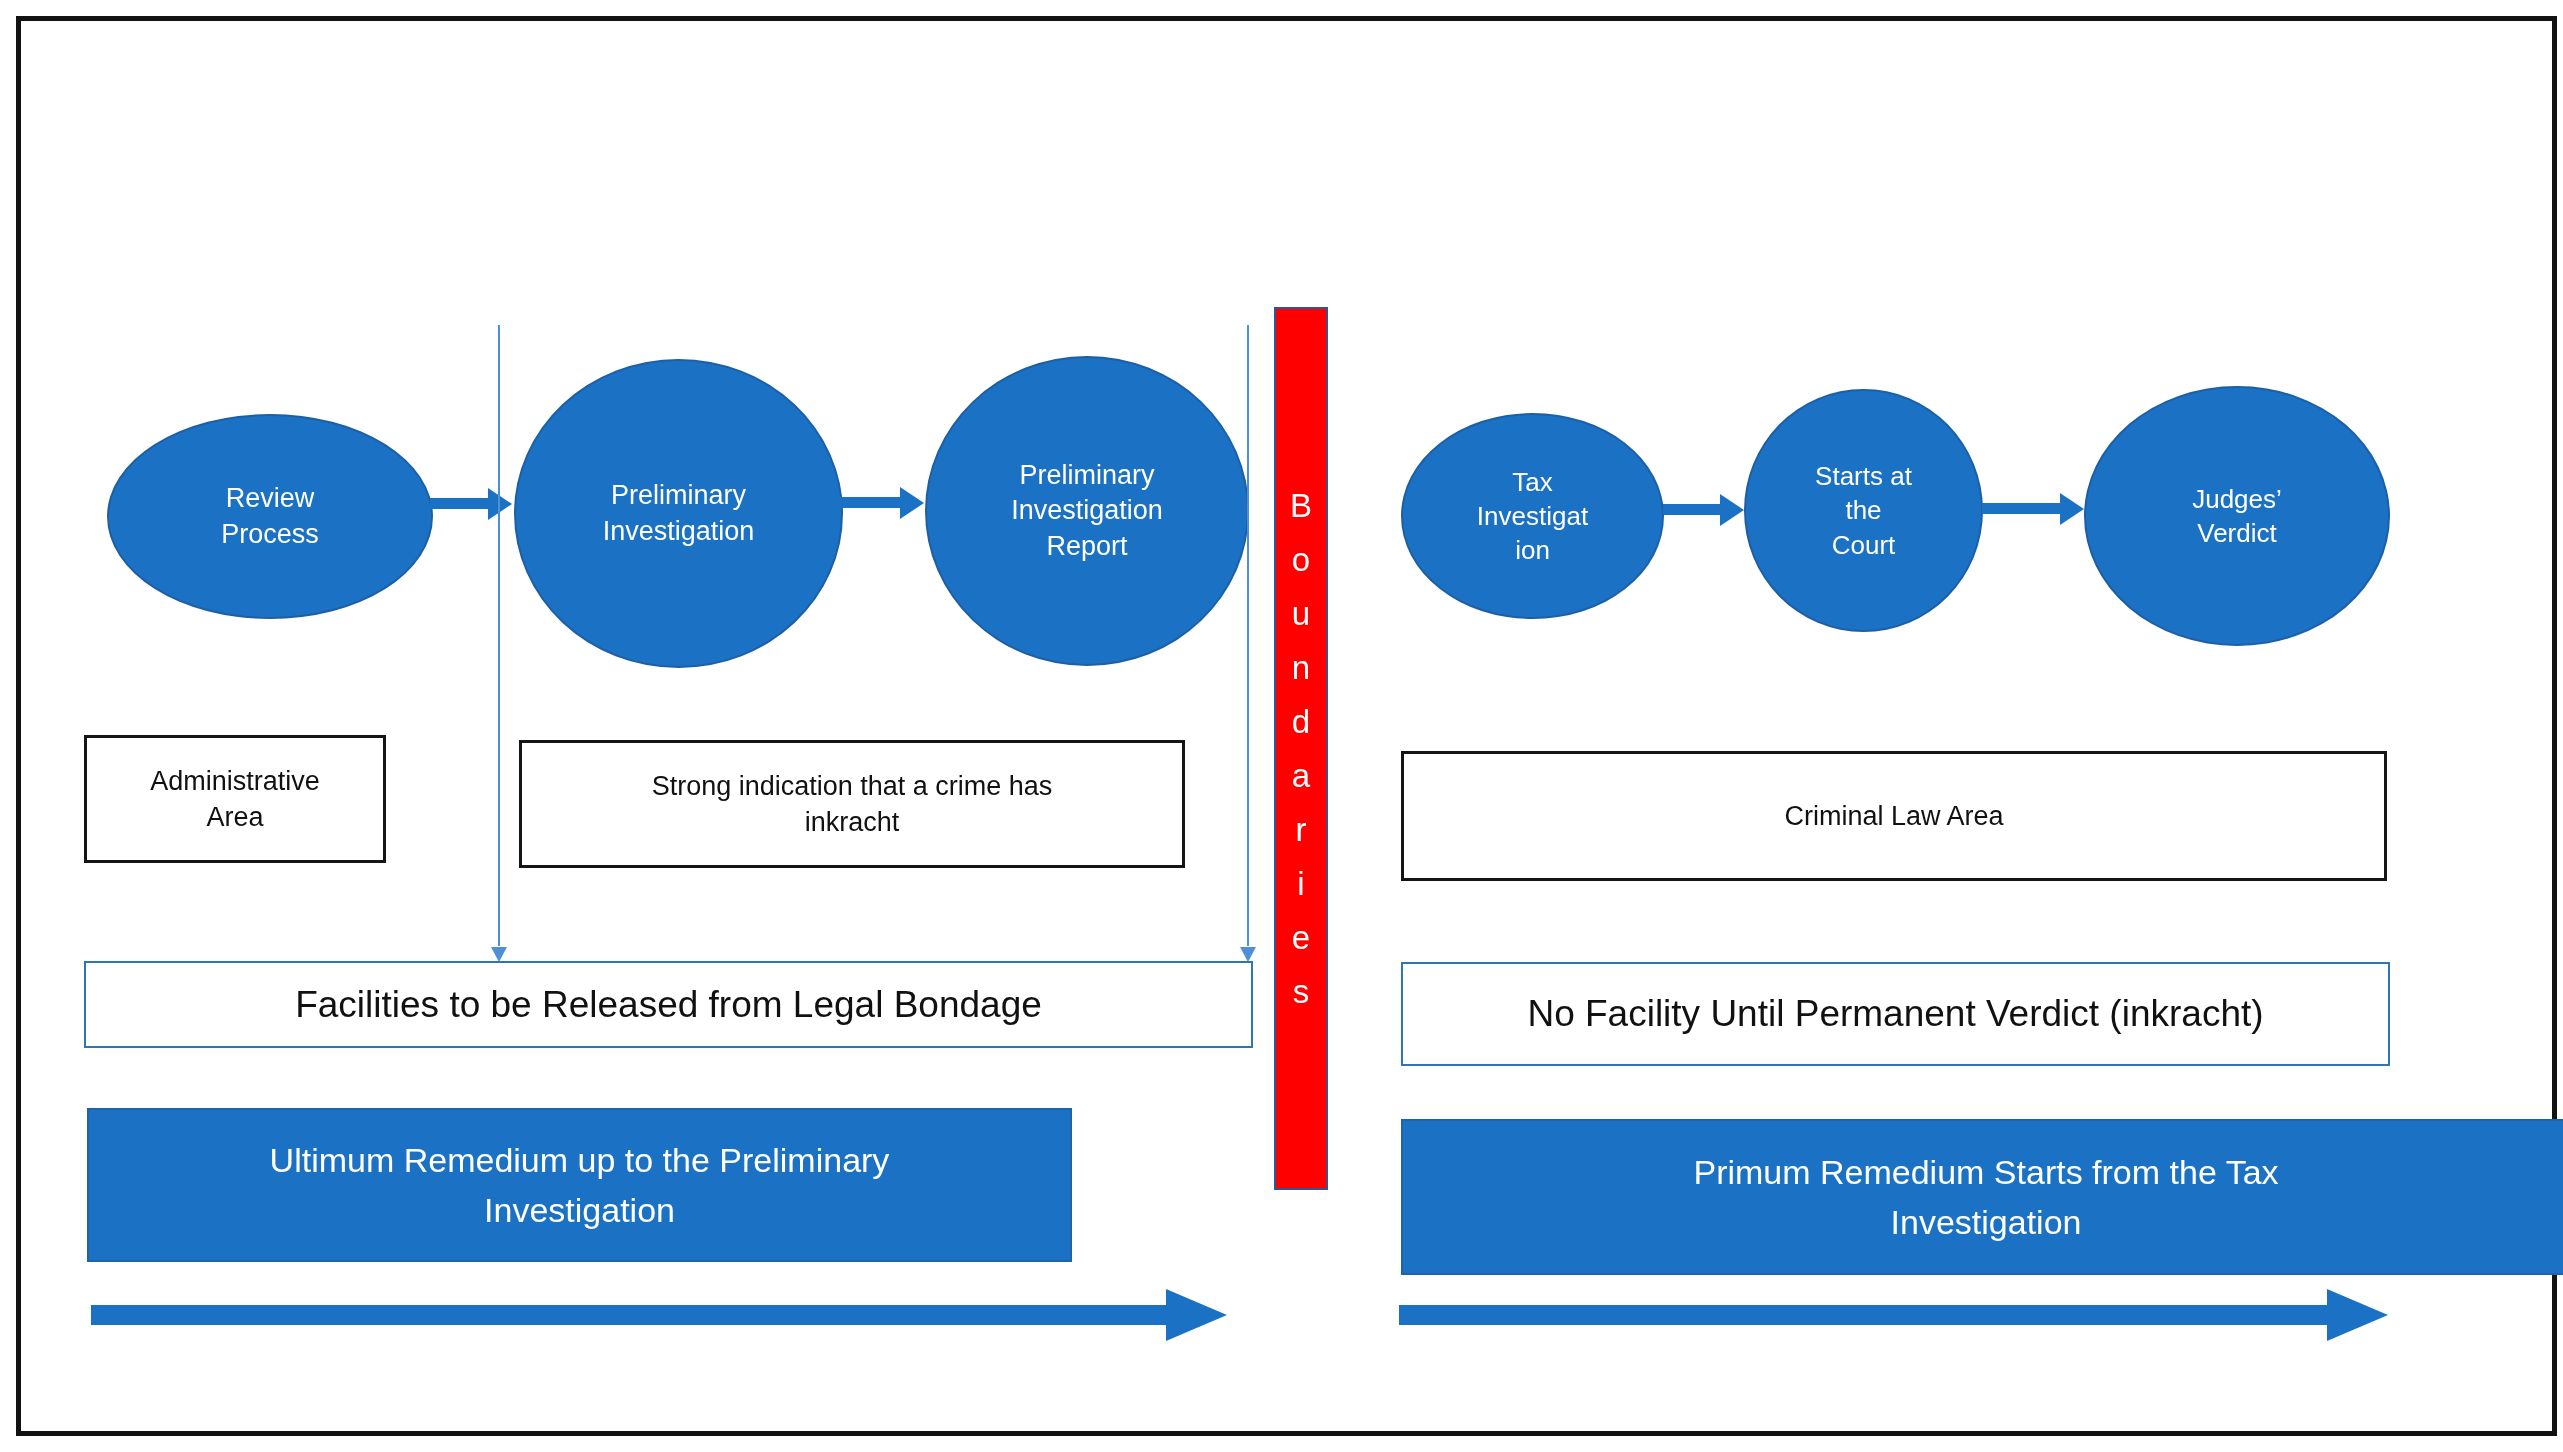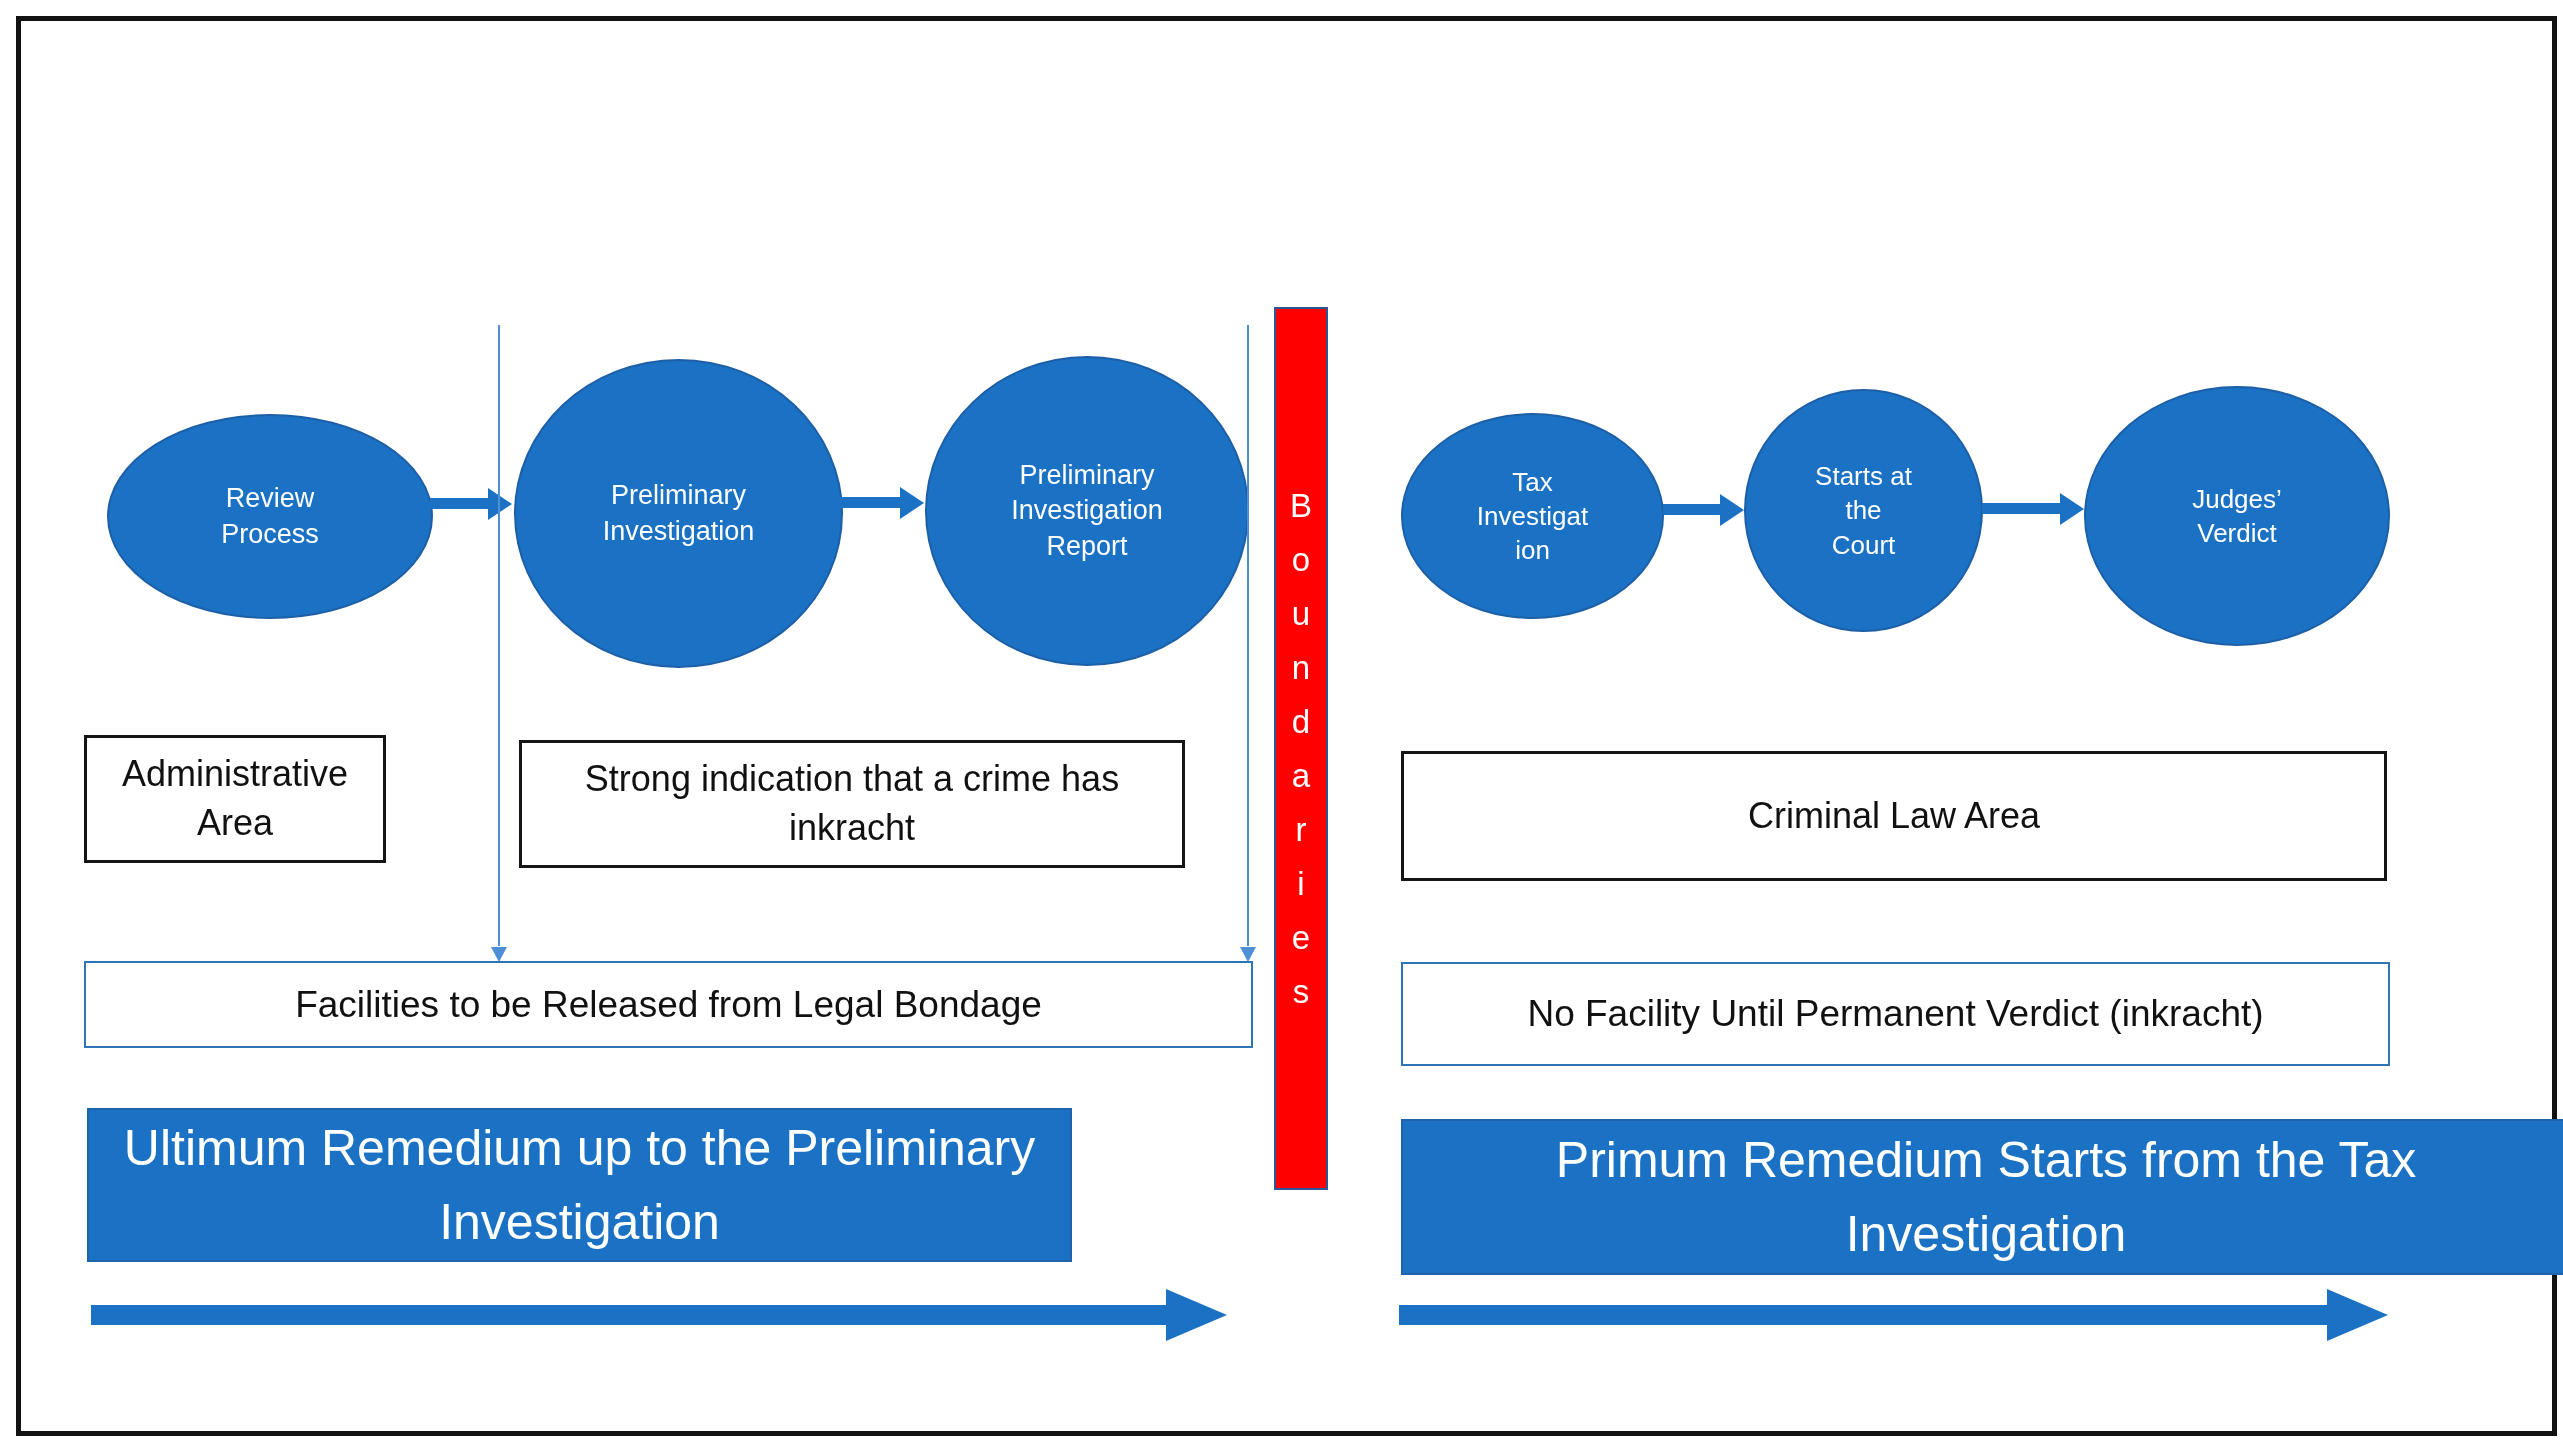--- a/index.html
+++ b/index.html
@@ -37,25 +37,25 @@
     display:flex;flex-direction:column;align-items:center;justify-content:center;
     color:#ffffff;font-size:33px;line-height:54px;text-align:center;
   }
   .redbar span{display:block;}
   
   .box{
     position:absolute;background:#ffffff;box-sizing:border-box;
     display:flex;flex-direction:column;align-items:center;justify-content:center;
     text-align:center;
   }
-  .box.black{border:3.6px solid #151515;font-size:36px;line-height:1.35;color:#111111;}
+  .box.black{border:3.6px solid #151515;font-size:27px;line-height:1.35;color:#111111;}
   .box.blueline{border:2.8px solid #2e75b6;font-size:37px;color:#111111;}
   .box.bluefill{
     background:#1b72c4;border:2.8px solid #1e63ab;color:#ffffff;
-    font-size:50px;line-height:1.48;
+    font-size:34px;line-height:1.48;
   }
   .inline-lbl{display:flex;flex-direction:row;white-space:pre;align-items:baseline;}
   .italic{}
   
   .barrow{position:absolute;height:20px;background:#1b72c4;}
   .barrow::after{
     content:"";position:absolute;right:-60px;top:50%;transform:translateY(-50%);
     width:0;height:0;border-left:61px solid #1b72c4;
     border-top:26px solid transparent;border-bottom:26px solid transparent;
   }

